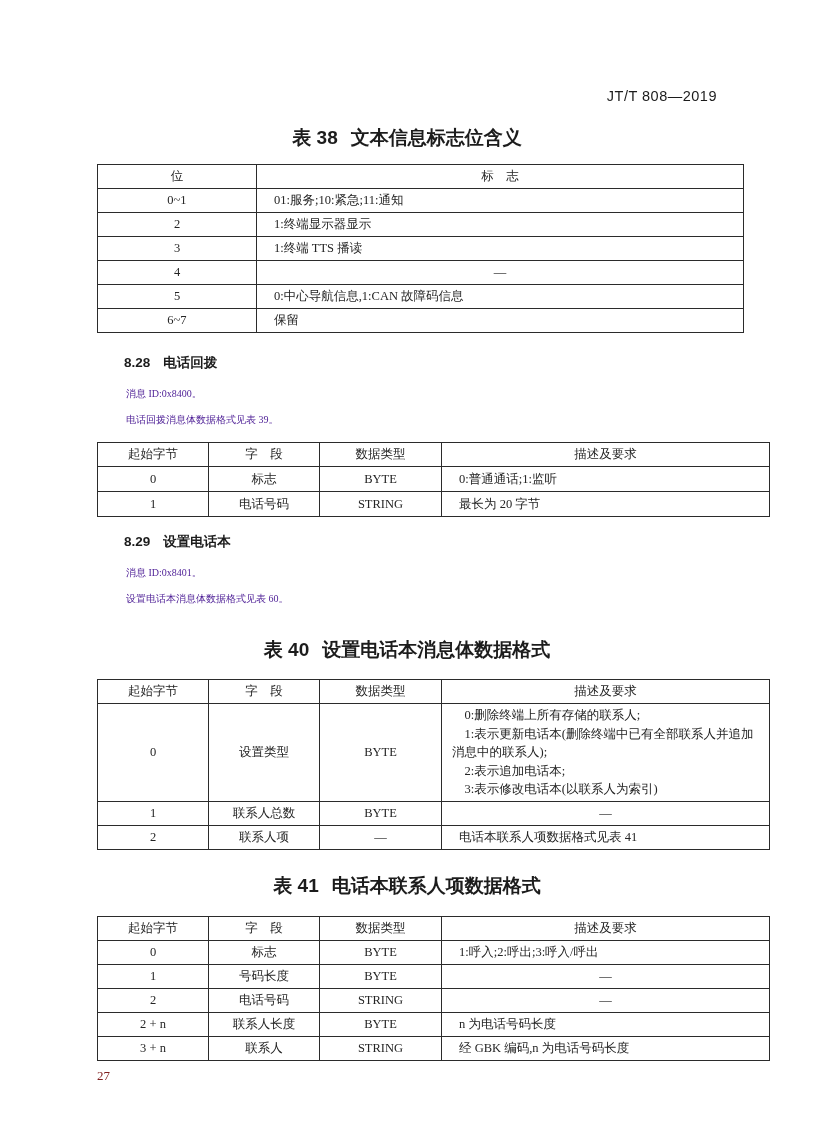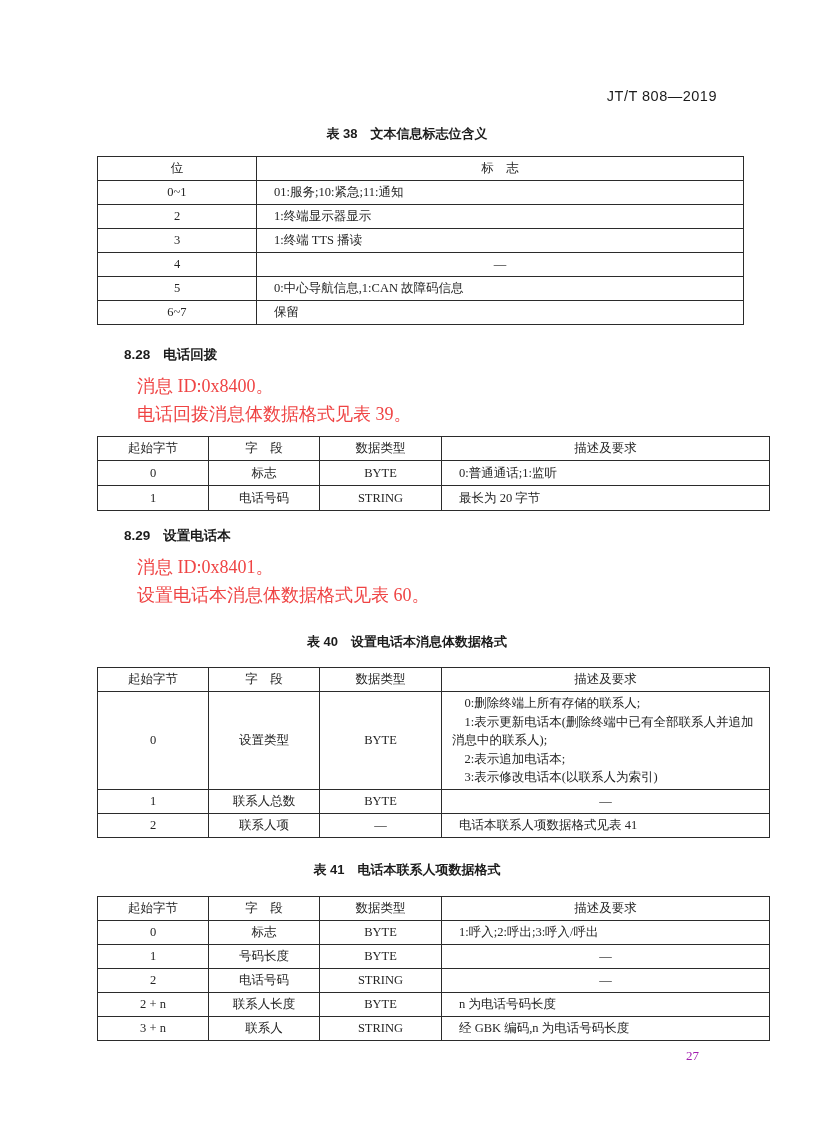--- a/index.html
+++ b/index.html
@@ -24,21 +24,21 @@
     font-family: "Liberation Sans", "DejaVu Sans", sans-serif;
     font-weight: normal;
     font-size: 14.5px;
     letter-spacing: 0.5px;
     color: #1c1c1c;
   }
   .tbl-caption {
     text-align: center;
     font-family: "Liberation Sans", "DejaVu Sans", sans-serif;
     font-weight: bold;
-    font-size: 13px;
+    font-size: 19px;
     color: #1c1c1c;
   }
   .tbl-caption .cap-label { margin-right: 13px; }
   .cap38 { margin-top: 21px; }
   .cap39 { margin-top: 13px; }
   .cap40 { margin-top: 30px; text-align: center; }
   .cap41 { margin-top: 23px; }
 
   table {
     border-collapse: collapse;
@@ -79,34 +79,34 @@
     font-family: "Liberation Sans", "DejaVu Sans", sans-serif;
     font-weight: bold;
     font-size: 13.5px;
     color: #1c1c1c;
     margin-left: 27px;
   }
   .sec828 { margin-top: 21px; }
   .sec829 { margin-top: 16px; }
   .section-head .sec-num { margin-right: 13px; }
   .para {
-    margin: 12px;
+    margin: 1px;
     padding-left: 28px;
-    font-size: 18px;
+    font-size: 10px;
     line-height: 16px;
-    color: #ef4444;
+    color: #4c1d95;
   }
   .p-first { margin-top: 14px; }
   .p-next  { margin-top: 10px; }
   .page-number {
     margin-top: 7px;
-    text-align: right;
+    text-align: left;
     padding-right: 18px;
     font-size: 13px;
-    color: #a21caf;
+    color: #7f1d1d;
   }
 </style>
 </head>
 <body>
 
 <div class="page">
 
   <div class="doc-header">JT/T 808—2019</div>
 
   <div class="tbl-caption cap38">

